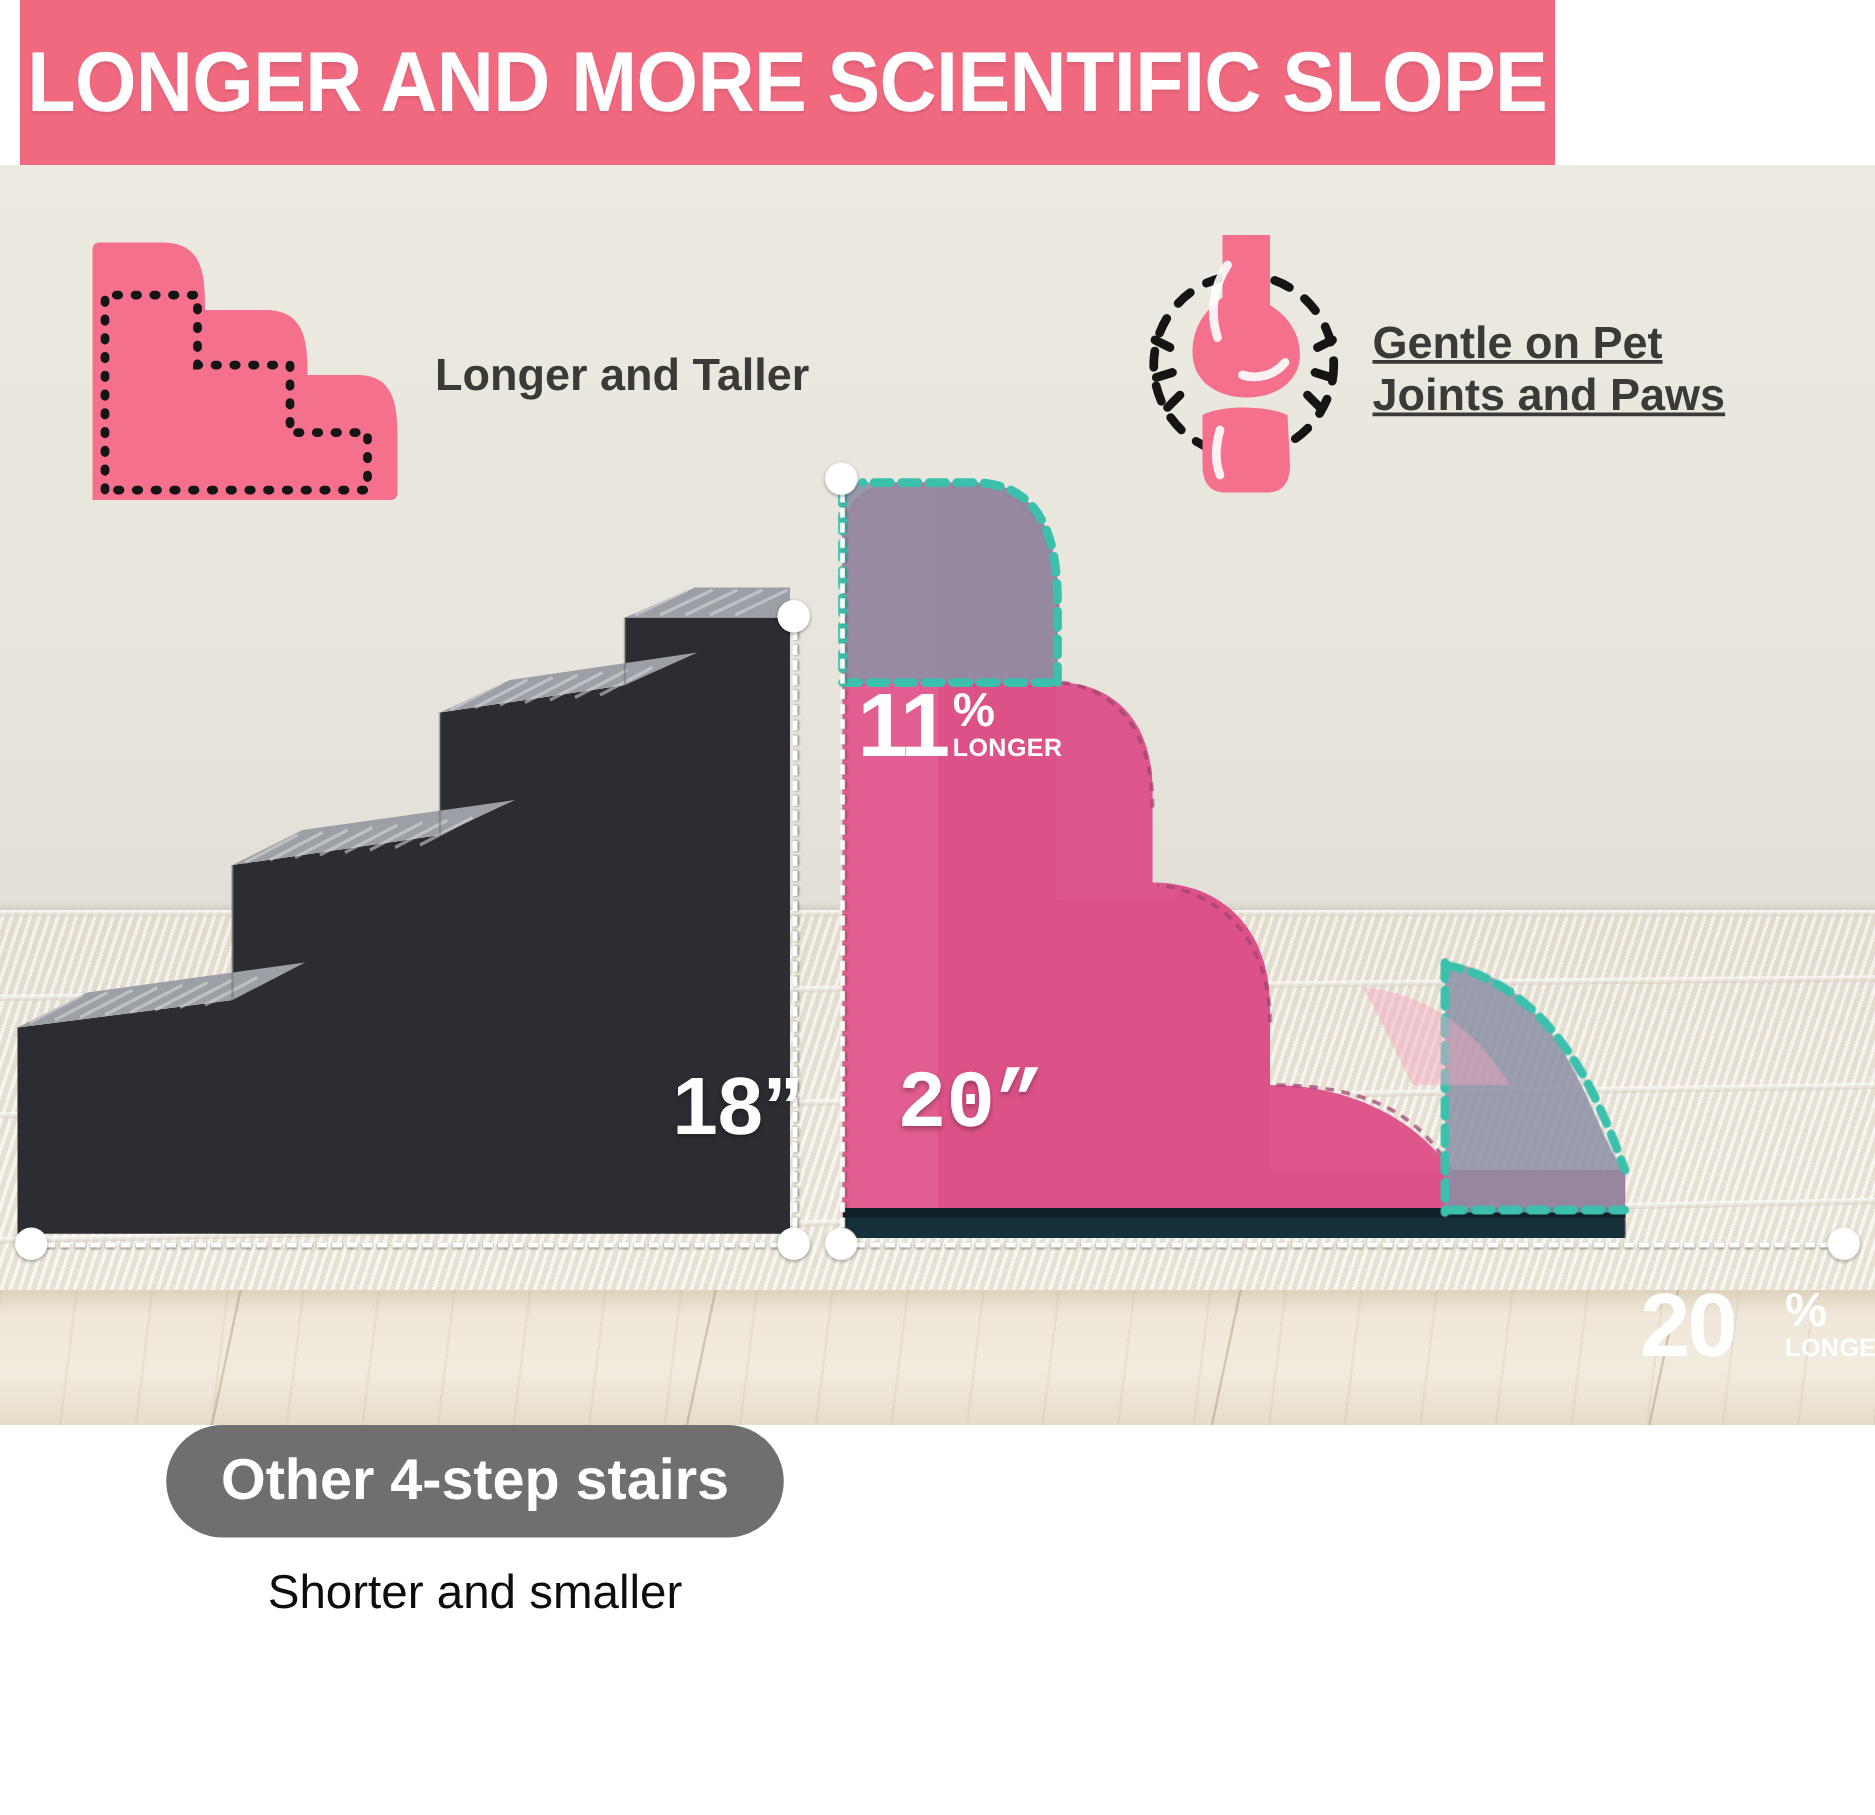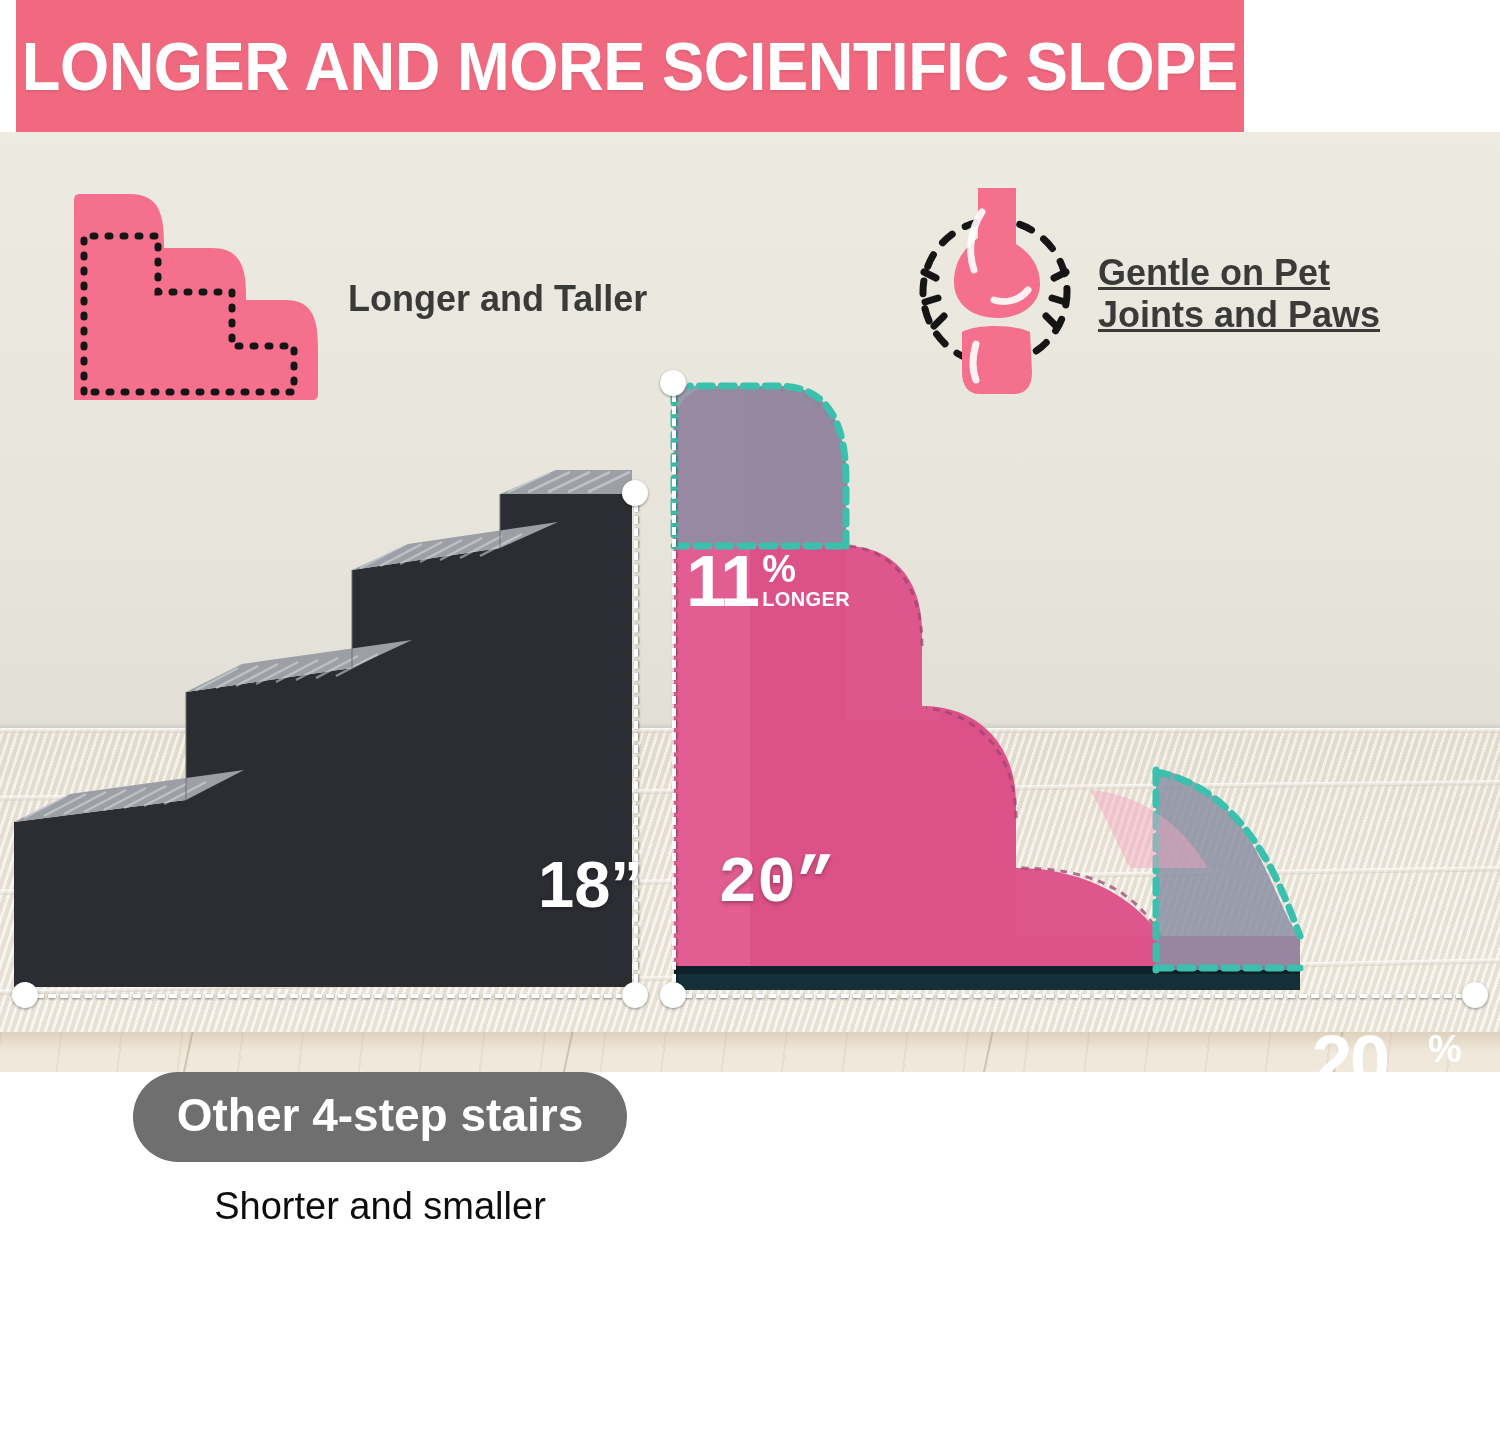--- a/index.html
+++ b/index.html
@@ -102,21 +102,21 @@
     height:0; border-top:4px dashed #ffffff;
     filter:drop-shadow(0 1px 1px rgba(0,0,0,.45));
   }
   .dot{
     position:absolute; width:26px; height:26px; border-radius:50%;
     background:#ffffff; box-shadow:0 1px 3px rgba(0,0,0,.4);
   }
 
   
   #compare{
-    position:absolute; left:0; top:1072px; width:1500px; height:312px;
+    position:absolute; left:0; top:1140px; width:1500px; height:312px;
     background:#ffffff;
   }
   .col{ position:absolute; top:0; text-align:center; }
   #col-other{ left:40px; width:680px; }
   #col-ours{ left:740px; width:740px; }
   .pill{
     display:inline-block; border-radius:60px; color:#ffffff;
     font-size:46px; font-weight:bold; padding:16px 44px 20px;
   }
   #pill-other{ background:#6f6f6f; }

